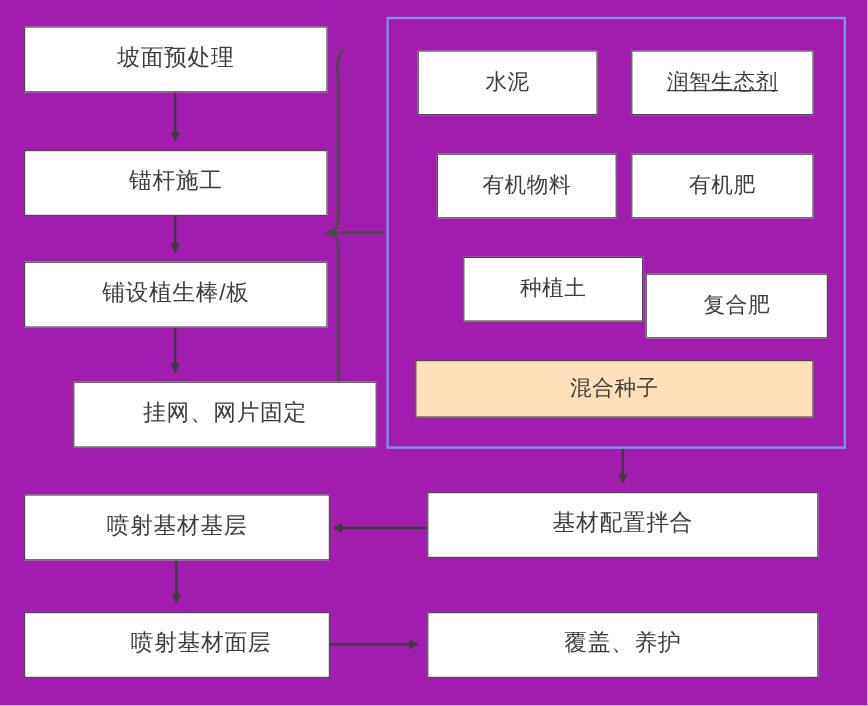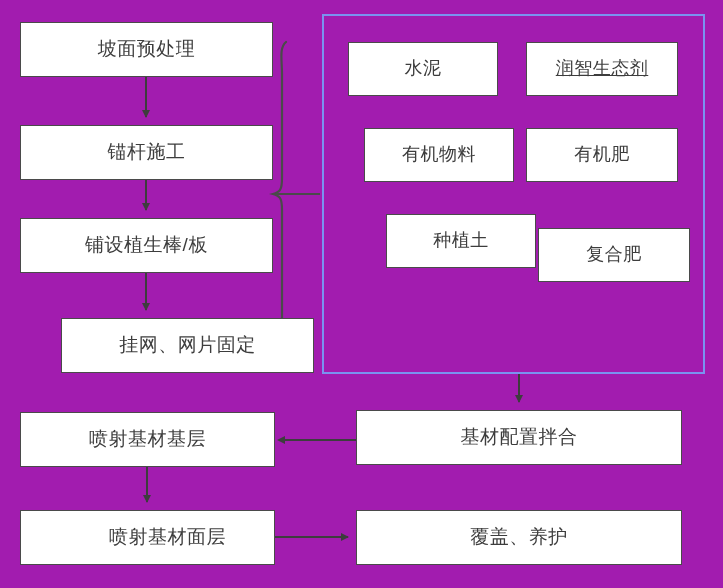--- a/index.html
+++ b/index.html
@@ -129,18 +129,19 @@
   <div class="node small" style="left:526px; top:42px; width:152px; height:54px;text-decoration:underline;">润智生态剂</div>
 
   <div class="node small" style="left:348px; top:128px; width:150px; height:54px;margin-left:16px;">有机物料</div>
 
   <div class="node small" style="left:526px; top:128px; width:152px; height:54px;">有机肥</div>
 
   <div class="node small" style="left:348px; top:214px; width:150px; height:54px;margin-left:38px;">种植土</div>
 
   <div class="node small" style="left:526px; top:228px; width:152px; height:54px;margin-left:12px;">复合肥</div>
 
+  <div class="node small seed" style="left:346px; top:300px; width:332px; height:48px;">混合种子</div>
 
   <div class="node" style="left:356px; top:410px; width:326px; height:55px;">基材配置拌合</div>
 
   <div class="node" style="left:356px; top:510px; width:326px; height:55px;font-family:Liberation Serif, serif;">覆盖、养护</div>
 
 </div>
 
 </body></html>

